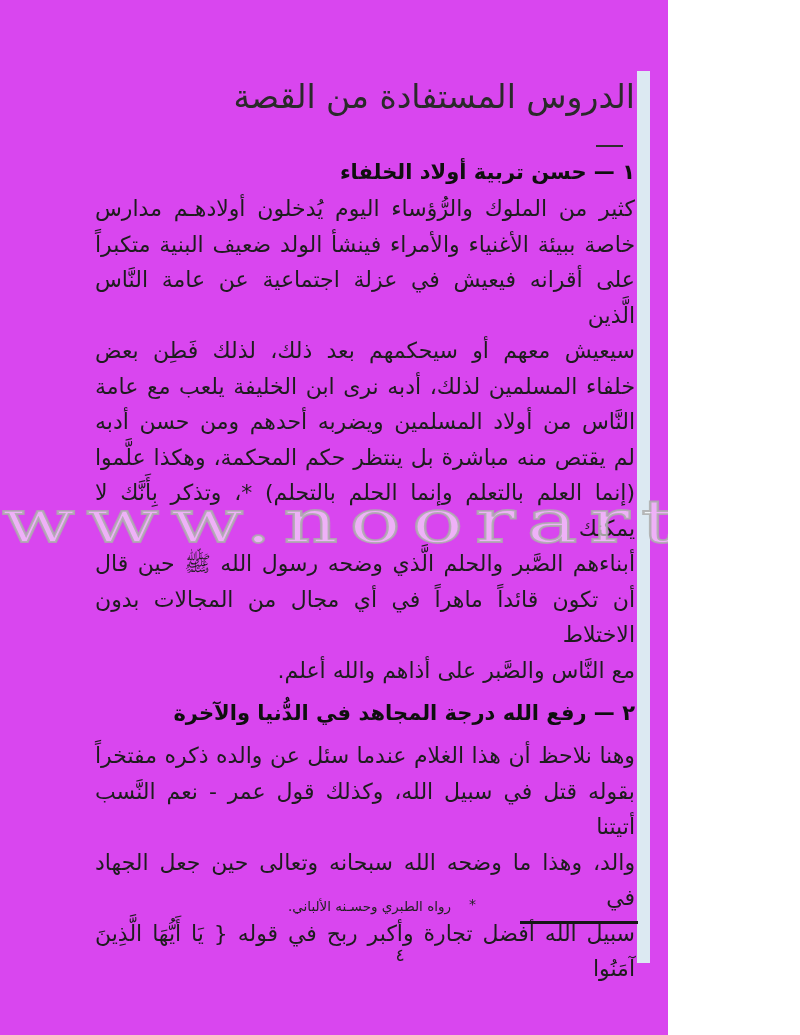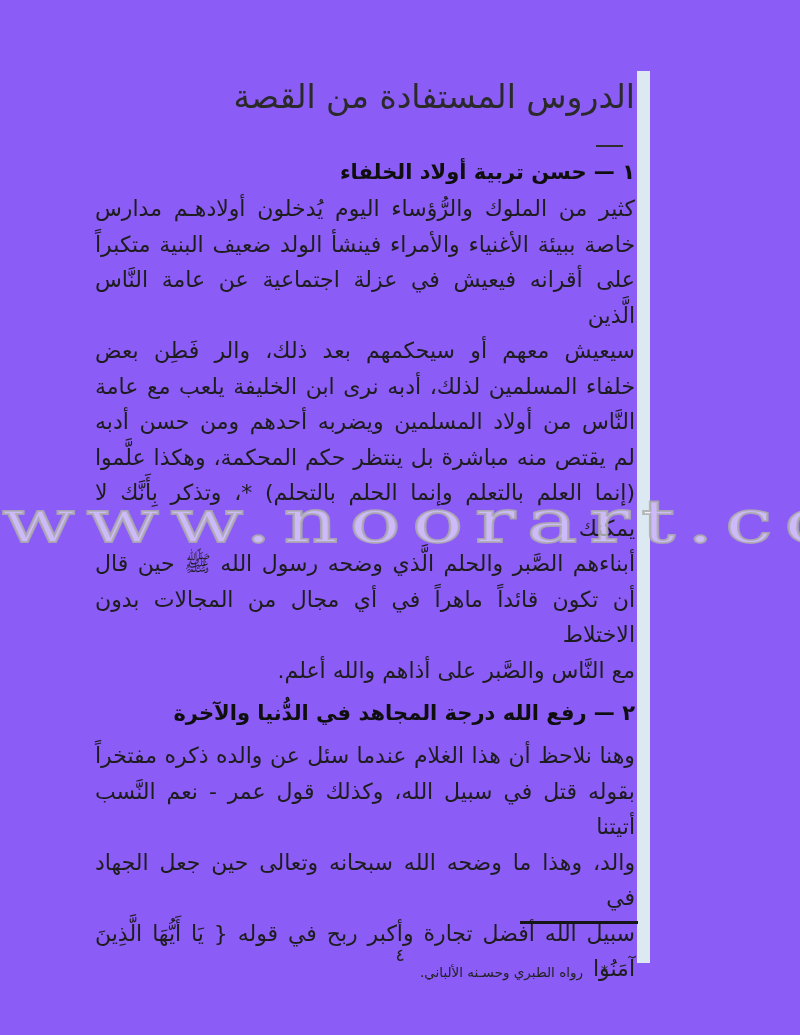--- a/index.html
+++ b/index.html
@@ -1,17 +1,17 @@
 <!DOCTYPE html>
 <html lang="ar"><head>
 <meta charset="utf-8">
 <style>
   html,body { margin:0; padding:0; background:#ffffff; }
   .page {
-    position:relative; width:800px; height:1035px; background:#8b5cf6;
+    position:relative; width:668px; height:1035px; background:#d946ef;
     overflow:hidden; font-family:"DejaVu Sans", sans-serif; color:#1d1d1d;
   }
   .blue-strip {
     position:absolute; left:637px; top:71px; width:13px; height:892px;
     background:#dce9f2; z-index:1;
   }
   .content {
     position:absolute; top:75px; left:95px; width:540px;
     direction:rtl; text-align:right; z-index:2;
   }
@@ -27,21 +27,21 @@
   .sec-heading.second { margin-top:12px; }
   .para { font-size:22px; line-height:35.5px; margin-top:6px; color:#1d1d1d; }
   .para.second { margin-top:12px; }
   .jline { text-align:justify; text-align-last:justify; }
   .jline.lastline { text-align-last:right; }
   .foot-rule {
     position:absolute; left:520px; top:921px; width:118px; height:3px;
     background:#161616; z-index:2;
   }
   .footnote {
-    position:absolute; top:964px; right:192px; direction:rtl;
+    position:absolute; top:898px; right:192px; direction:rtl;
     font-size:13.5px; color:#222; z-index:2;
   }
   .footnote .star {
     display:inline-block; margin-left:18px; font-size:14px;
     position:relative; top:-2px;
   }
   .page-number {
     position:absolute; top:945px; left:0; width:800px; text-align:center;
     font-size:17px; color:#222; z-index:2;
   }
@@ -66,21 +66,21 @@
     <div class="title">الدروس المستفادة من القصة</div>
 
     <div class="dash"></div>
 
     <div class="sec-heading">١ — حسن تربية أولاد الخلفاء</div>
 
     <div class="para">
       <div class="jline">كثير من الملوك والرُّؤساء اليوم يُدخلون أولادهـم مدارس</div>
       <div class="jline">خاصة ببيئة الأغنياء والأمراء فينشأ الولد ضعيف البنية متكبراً</div>
       <div class="jline">على أقرانه فيعيش في عزلة اجتماعية عن عامة النَّاس الَّذين</div>
-      <div class="jline">سيعيش معهم أو سيحكمهم بعد ذلك، والر فَطِن بعض</div>
+      <div class="jline">سيعيش معهم أو سيحكمهم بعد ذلك، لذلك فَطِن بعض</div>
       <div class="jline">خلفاء المسلمين لذلك، أدبه نرى ابن الخليفة يلعب مع عامة</div>
       <div class="jline">النَّاس من أولاد المسلمين ويضربه أحدهم ومن حسن أدبه</div>
       <div class="jline">لم يقتص منه مباشرة بل ينتظر حكم المحكمة، وهكذا علَّموا</div>
       <div class="jline">(إنما العلم بالتعلم وإنما الحلم بالتحلم) *، وتذكر بِأَنَّك لا يمكنك</div>
       <div class="jline">أبناءهم الصَّبر والحلم الَّذي وضحه رسول الله ﷺ حين قال</div>
       <div class="jline">أن تكون قائداً ماهراً في أي مجال من المجالات بدون الاختلاط</div>
       <div class="jline lastline">مع النَّاس والصَّبر على أذاهم والله أعلم.</div>
     </div>
 
     <div class="sec-heading second">٢ — رفع الله درجة المجاهد في الدُّنيا والآخرة</div>

